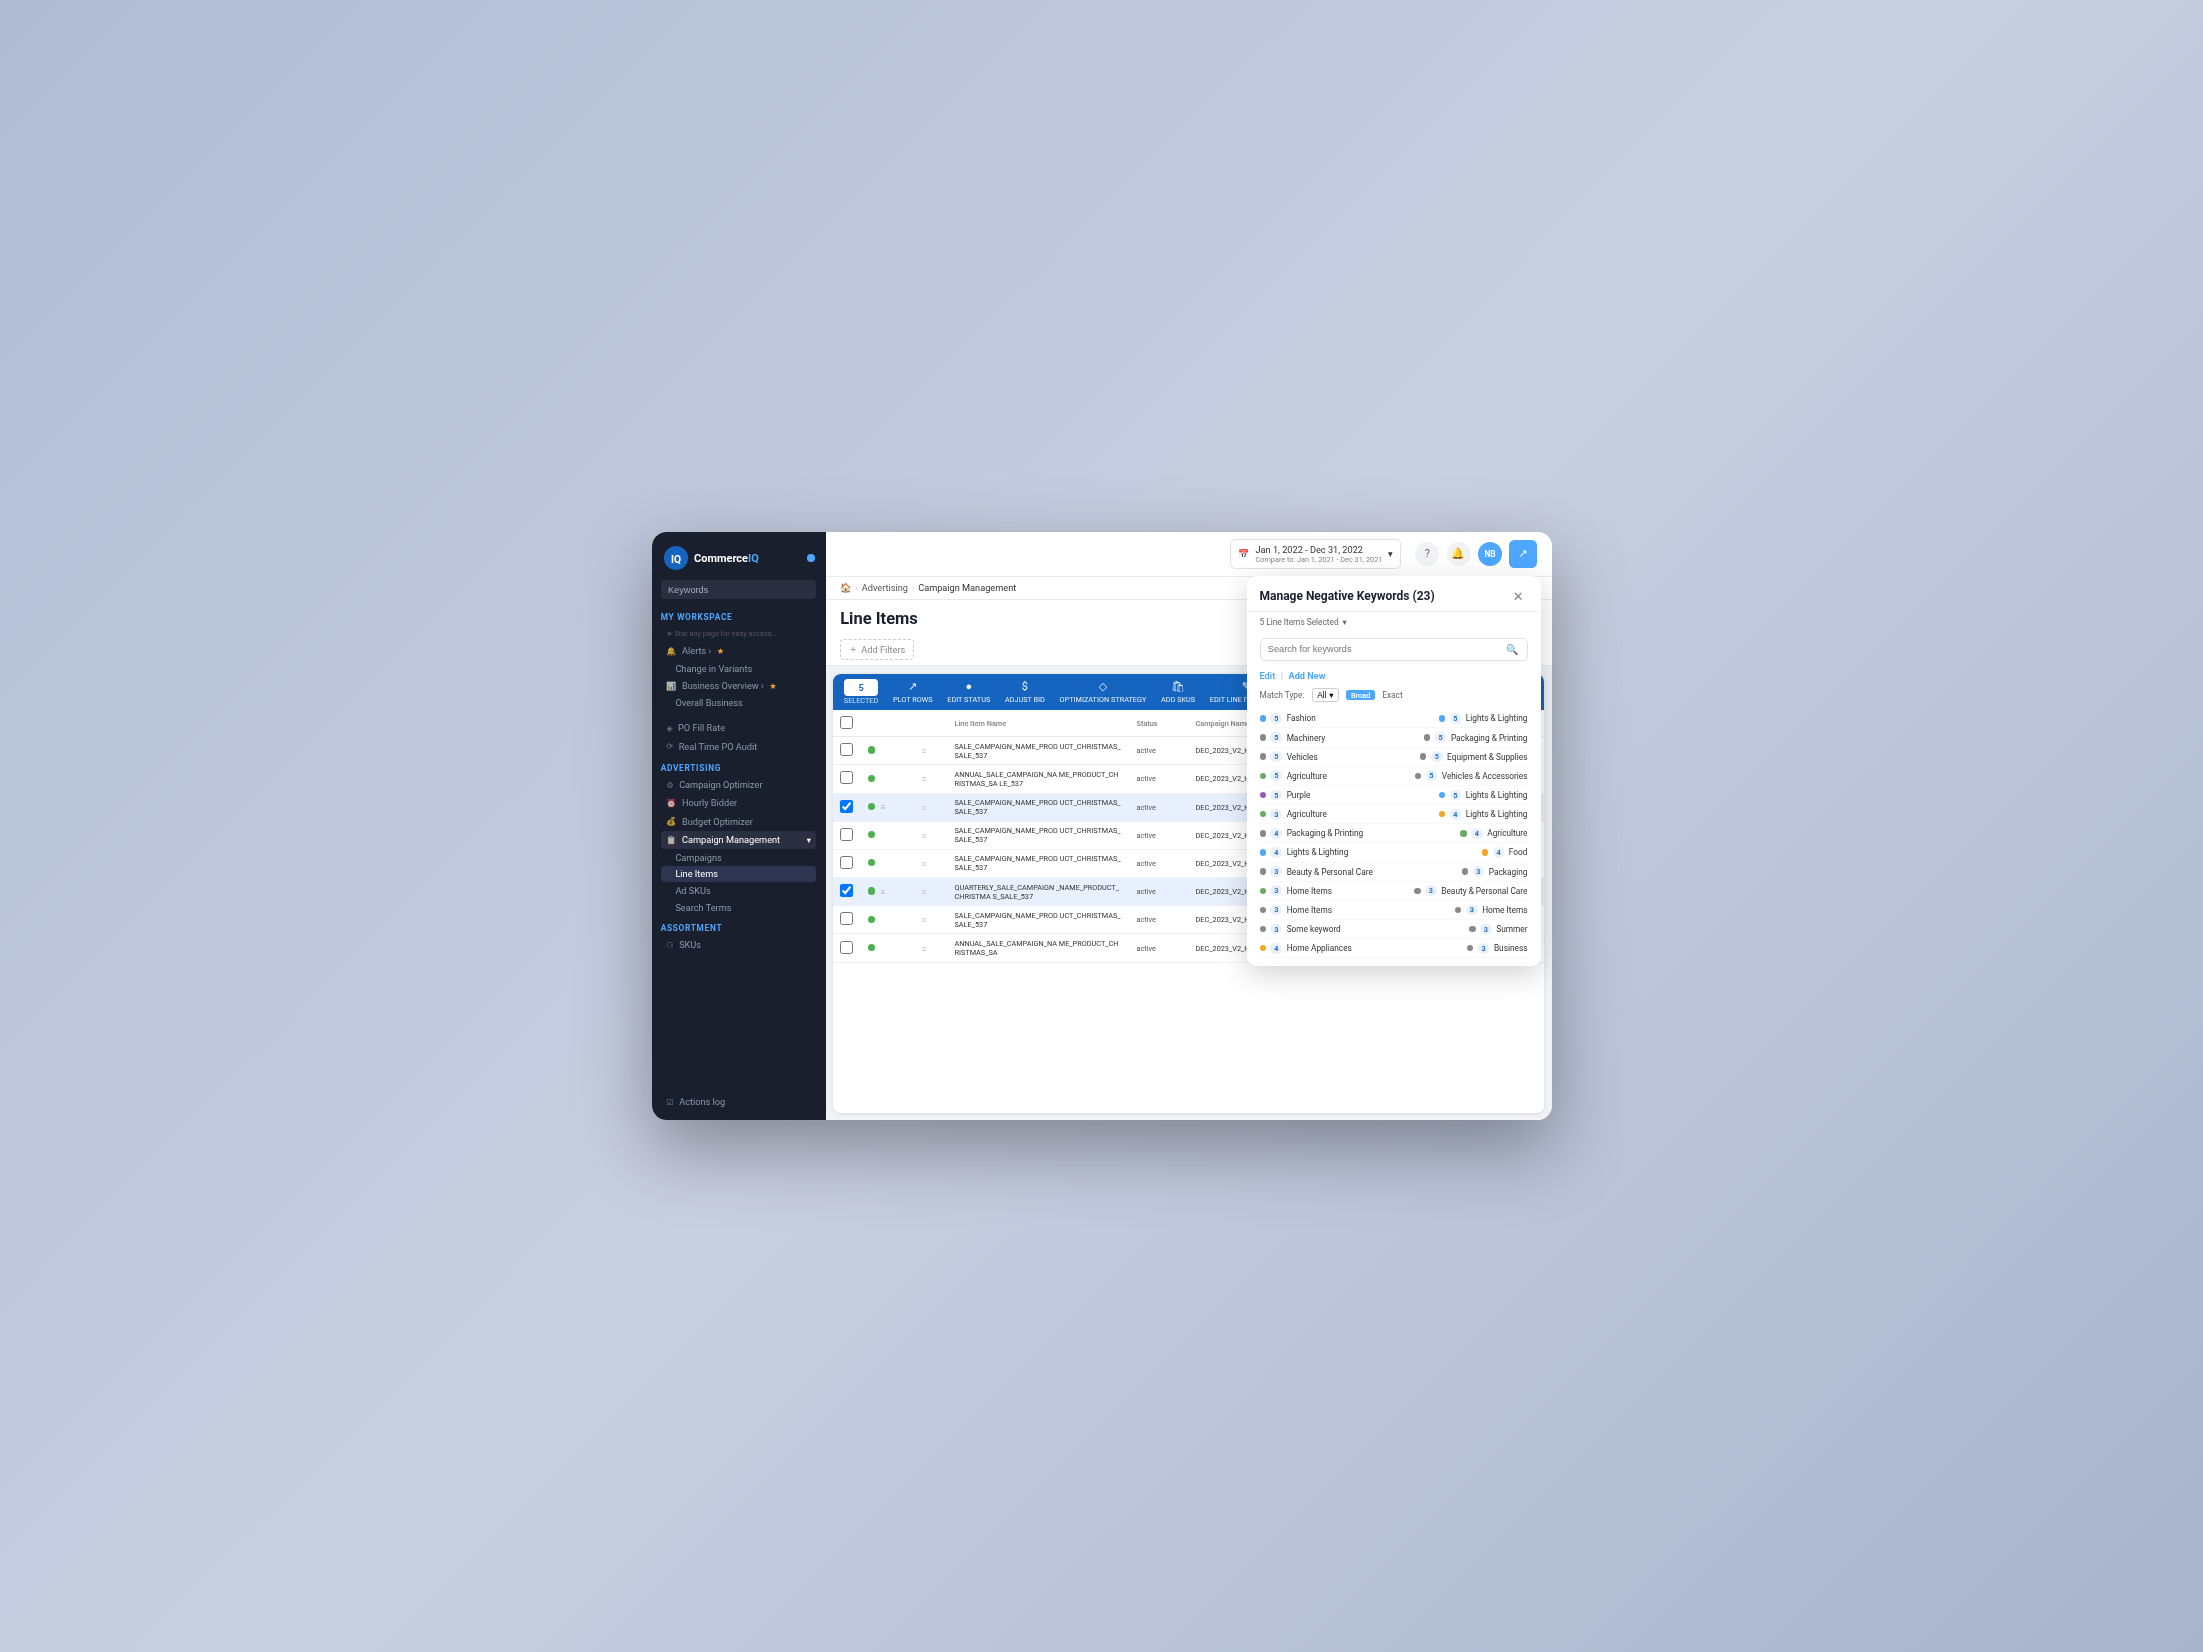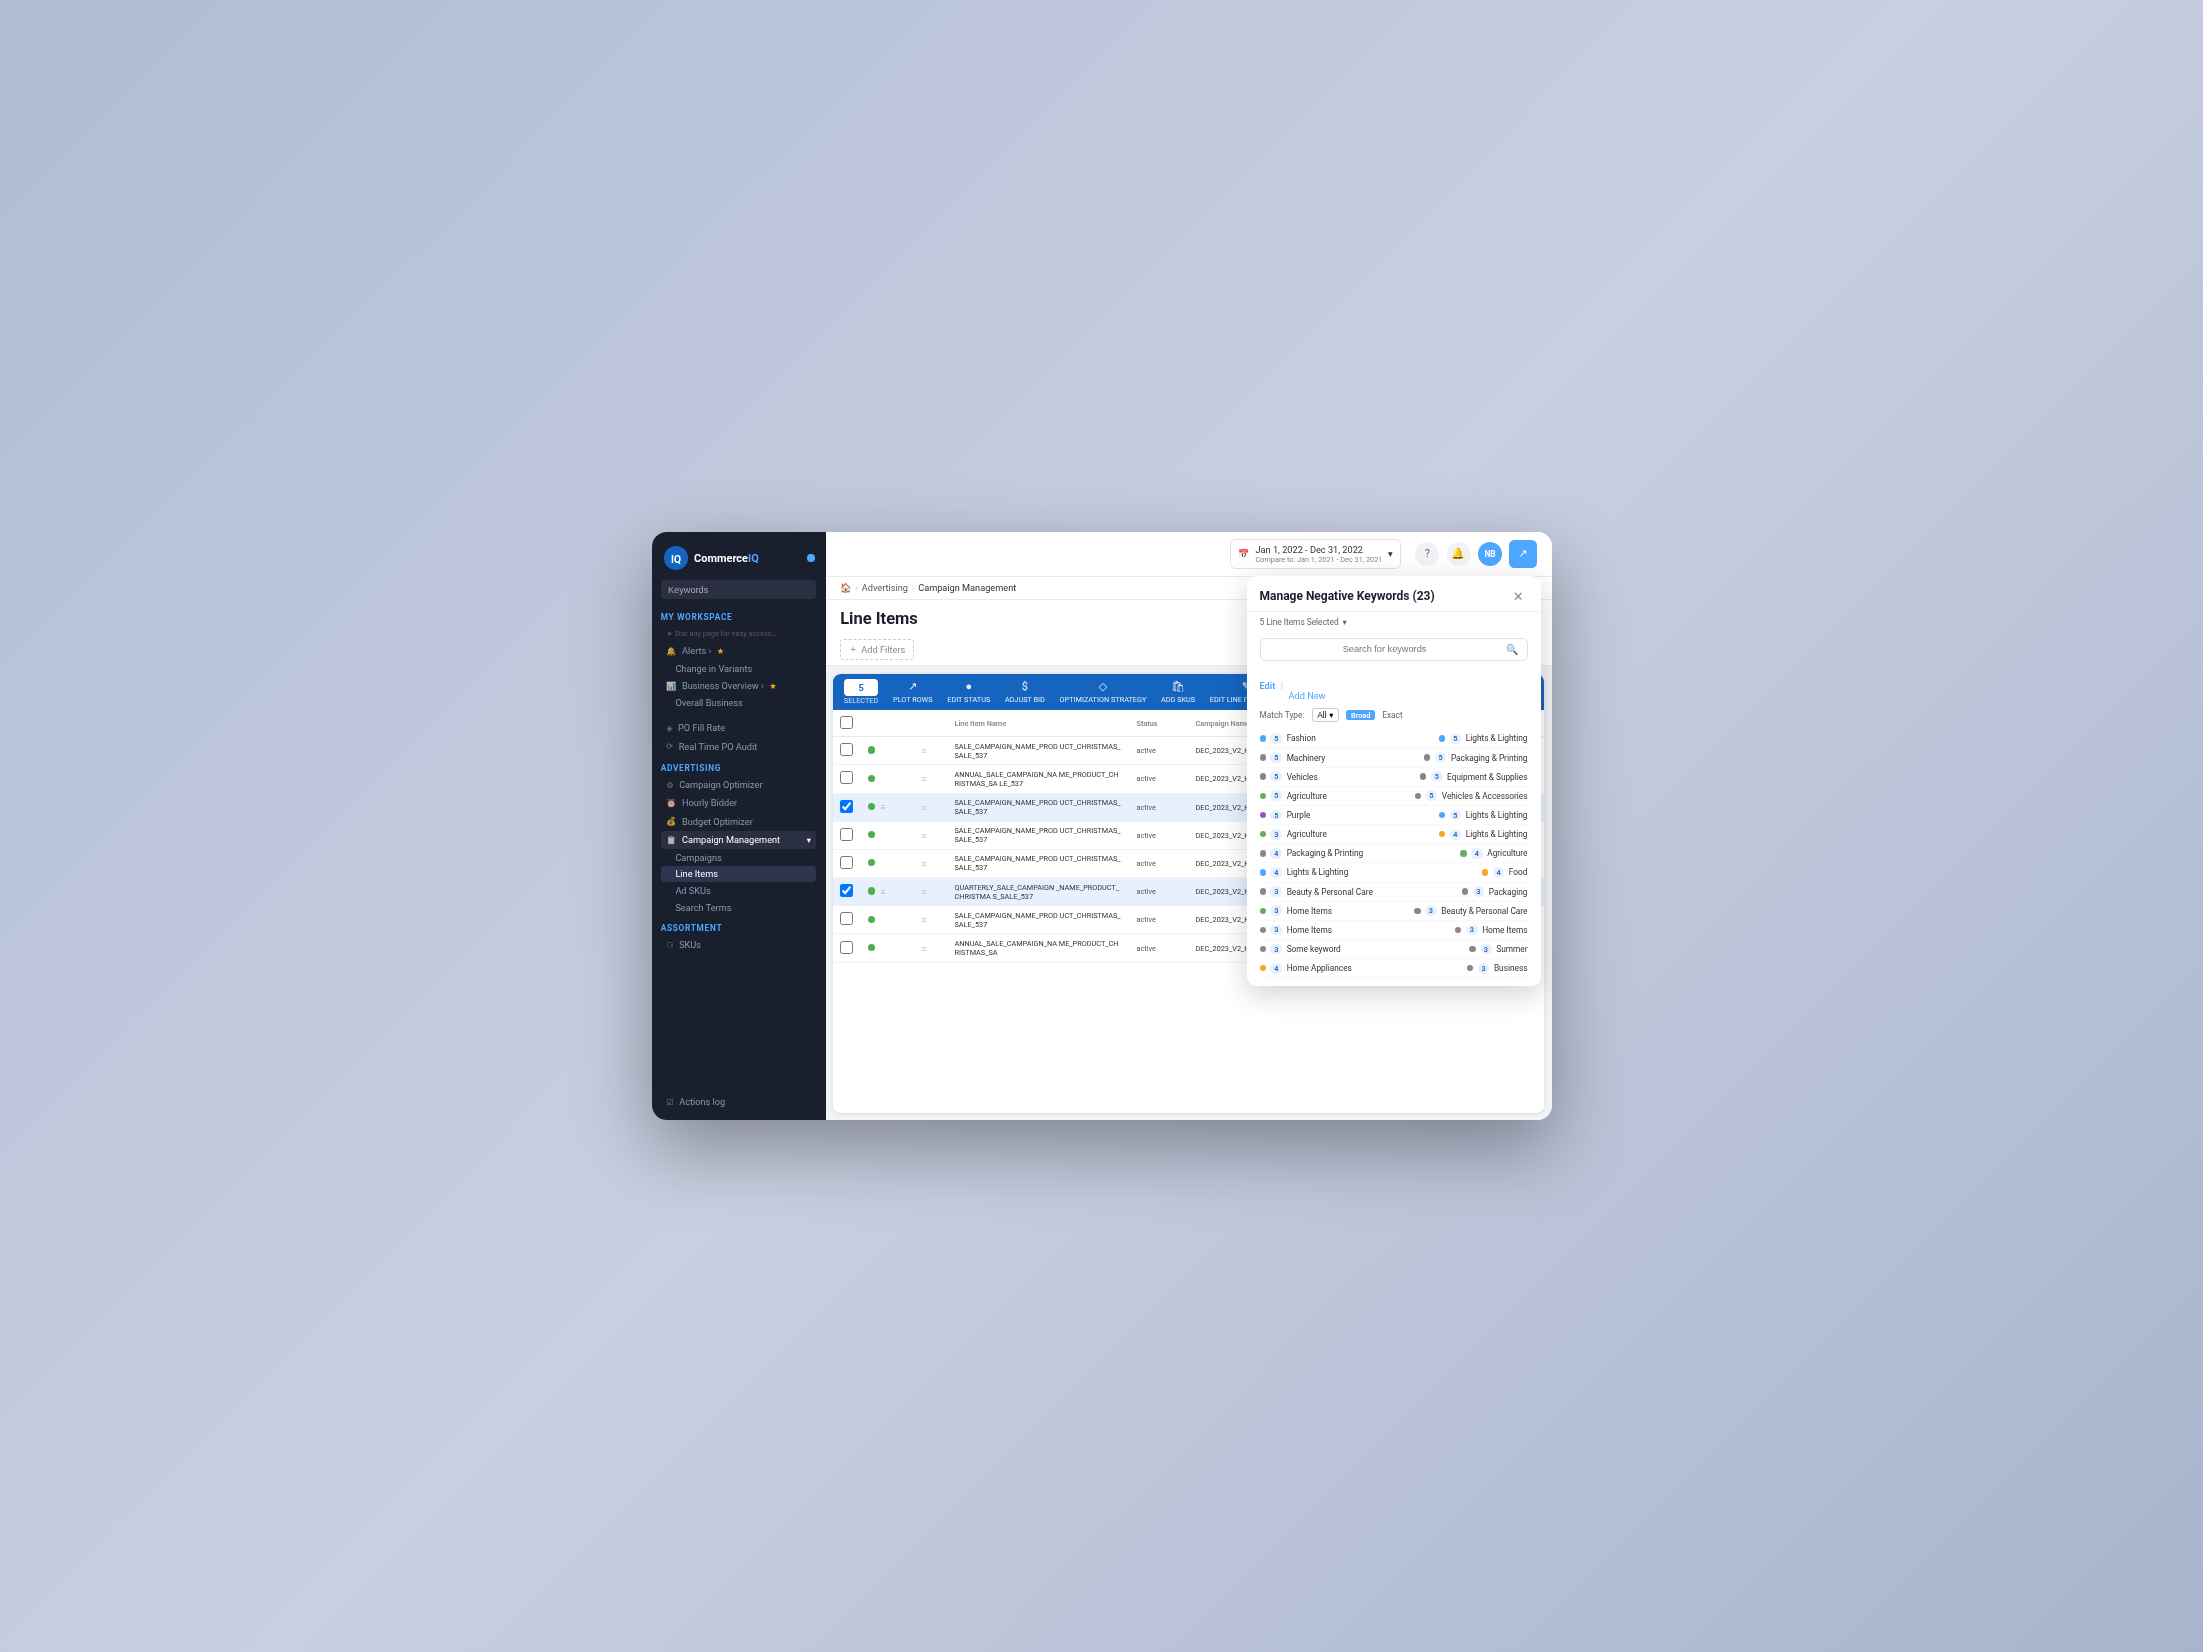--- a/index.html
+++ b/index.html
@@ -374,22 +374,21 @@
       flex-shrink: 0;
     }
     .panel-edit-link {
       color: #4da6ff;
       cursor: pointer;
       font-weight: 600;
     }
     .panel-add-link {
       color: #4da6ff;
       cursor: pointer;
-      font-weight: 400;
-      margin-top: 20px;
+      font-weight: 700;
     }
     .panel-sep { color: #ccc; }
 
     .match-type-row {
       padding: 3.7px 13px;
       display: flex;
       align-items: center;
       gap: 7.3px;
       font-size: 8.3px;
       color: #666;
@@ -827,21 +826,21 @@
   <div class="neg-kw-panel">
     <div class="panel-header">
       <span class="panel-title">Manage Negative Keywords (23)</span>
       <span class="panel-close">✕</span>
     </div>
     <div class="panel-subtitle">
       <span>5 Line Items Selected</span>
       <span style="cursor:pointer;margin-left:1.8px;">▾</span>
     </div>
     <div class="panel-search">
-      <input type="text" style="border: none; outline: none; font-size: 9.2px; flex: 1 1 0%; color: rgb(136, 136, 136); text-align: center;" placeholder="Search for keywords">
+      <input type="text" style="border: none; outline: none; font-size: 9.2px; flex: 1 1 0%; color: rgb(136, 136, 136);" placeholder="Search for keywords">
       <span style="color:#888;font-size:10px;">🔍</span>
     </div>
     <div class="panel-actions">
       <span class="panel-edit-link">Edit</span>
       <span class="panel-sep">|</span>
       <span class="panel-add-link">Add New</span>
     </div>
     <div class="match-type-row">
       <span>Match Type:</span>
       <button class="match-all-btn">

